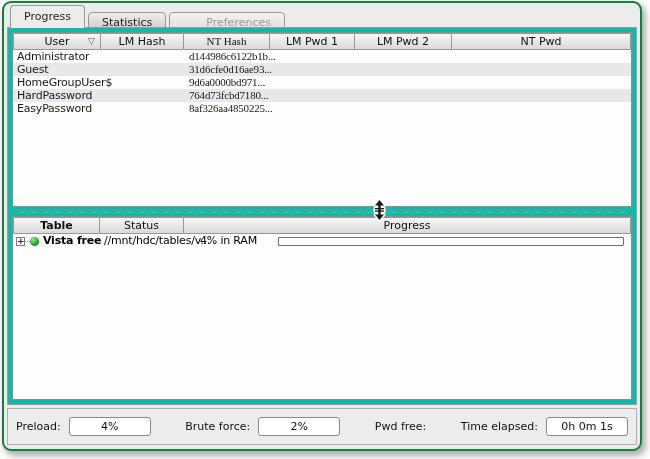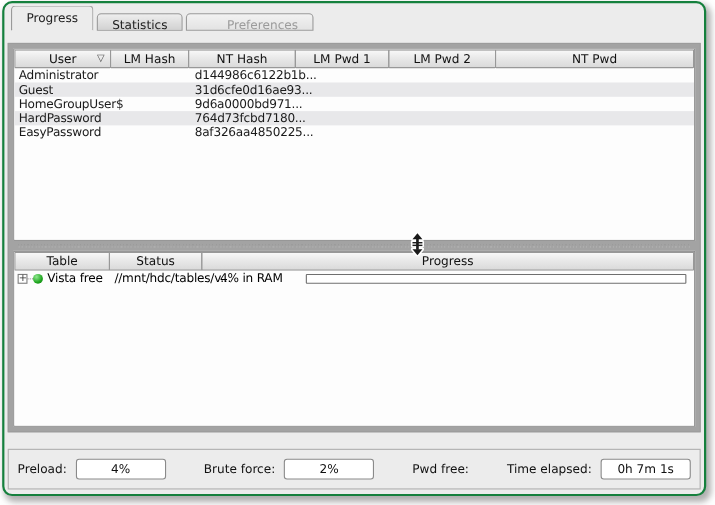--- a/index.html
+++ b/index.html
@@ -13,41 +13,41 @@
 
   
   .tabbar{height:24px;padding-left:6px;display:flex;align-items:flex-end;position:relative;z-index:2;}
   .tab{font-size:11px;color:#222;padding:0 13px;height:16px;line-height:19px;
     border:1px solid #9a9a9a;border-top-left-radius:4px;border-top-right-radius:4px;
     background:linear-gradient(#eeeeee,#d2d2d2);margin-right:3px;margin-bottom:-1px;cursor:default;}
   .tab.active{background:#ececec;height:23px;line-height:21px;border-bottom-color:#ececec;}
   .tab.disabled{color:#9b9b9b;background:linear-gradient(#f2f2f2,#e3e3e3);padding-left:36px;}
 
   
-  .pane{flex:1;margin:12px 3px;border:1px solid #9c9c9c;background:#a3a3a3;
+  .pane{flex:1;margin:0 3px;border:1px solid #9c9c9c;background:#14b8a6;
     padding:4px;display:flex;flex-direction:column;position:relative;z-index:1;min-height:0;}
 
   .gtable{border:1px solid #8d8d8d;background:#fdfdfd;display:flex;flex-direction:column;overflow:hidden;}
   .gtable.upper{height:175px;}
   .gtable.lower{flex:1;}
   .thead{display:flex;background:#e2e2e2;flex:none;}
   .th{position:relative;border:1px solid #989898;margin-left:-1px;height:17px;line-height:15px;
     font-size:11px;text-align:center;color:#111;border-radius:1px;
     background:linear-gradient(#f8f8f8 0%,#e9e9e9 45%,#dadada 100%);
     white-space:nowrap;overflow:hidden;}
   .th:first-child{margin-left:0;}
   .sort{position:absolute;right:5px;top:0;font-size:9px;color:#555;}
   .tbody{flex:1;background:#fdfdfd;}
   .tr{display:flex;height:13px;line-height:13px;font-size:11px;color:#1a1a1a;}
   .tr.alt{background:#e8e8ea;}
   .td{padding:0 4px;white-space:nowrap;overflow:visible;letter-spacing:-0.2px;}
 
-  .t1c0{width:88px;} .t1c1{width:72px;} .t1c2{width:98px;}
+  .t1c0{width:88px;} .t1c1{width:84px;} .t1c2{width:87px;font-family:Liberation Serif, serif;}
   .t1c3{width:86px;} .t1c4{width:98px;} .t1c5{flex:1;}
-  .t2c0{width:87px;} .t2c1{width:86px;} .t2c2{width:85px;text-align:center;} .t2c3{flex:1;}
+  .t2c0{width:87px;font-weight:bold;} .t2c1{width:86px;} .t2c2{width:85px;text-align:center;} .t2c3{flex:1;}
 
   .pwd-empty{color:#3a3ad6;}
 
   
   .splitter{height:9px;flex:none;display:flex;align-items:center;padding:0 4px;position:relative;}
   .splitter-dots{height:3px;width:100%;
     background-image:repeating-linear-gradient(90deg,#9a9a9a 0 1px,transparent 1px 3px),
                      repeating-linear-gradient(90deg,#b5b5b5 0 1px,transparent 1px 3px);
     background-size:100% 1px;background-position:0 0,1px 2px;background-repeat:repeat-x,repeat-x;}
   .move-cursor{position:absolute;left:360px;top:-8px;z-index:5;}
@@ -193,17 +193,17 @@
     </div>
     <div class="sgroup">
       <span>Brute force:</span>
       <span class="sfield">2%</span>
     </div>
     <div class="sgroup">
       <span>Pwd free:</span>
     </div>
     <div class="sgroup">
       <span>Time elapsed:</span>
-      <span class="sfield">0h 7m 1s</span>
+      <span class="sfield">0h 0m 1s</span>
     </div>
   </div>
 
 </div>
 
 </body></html>

